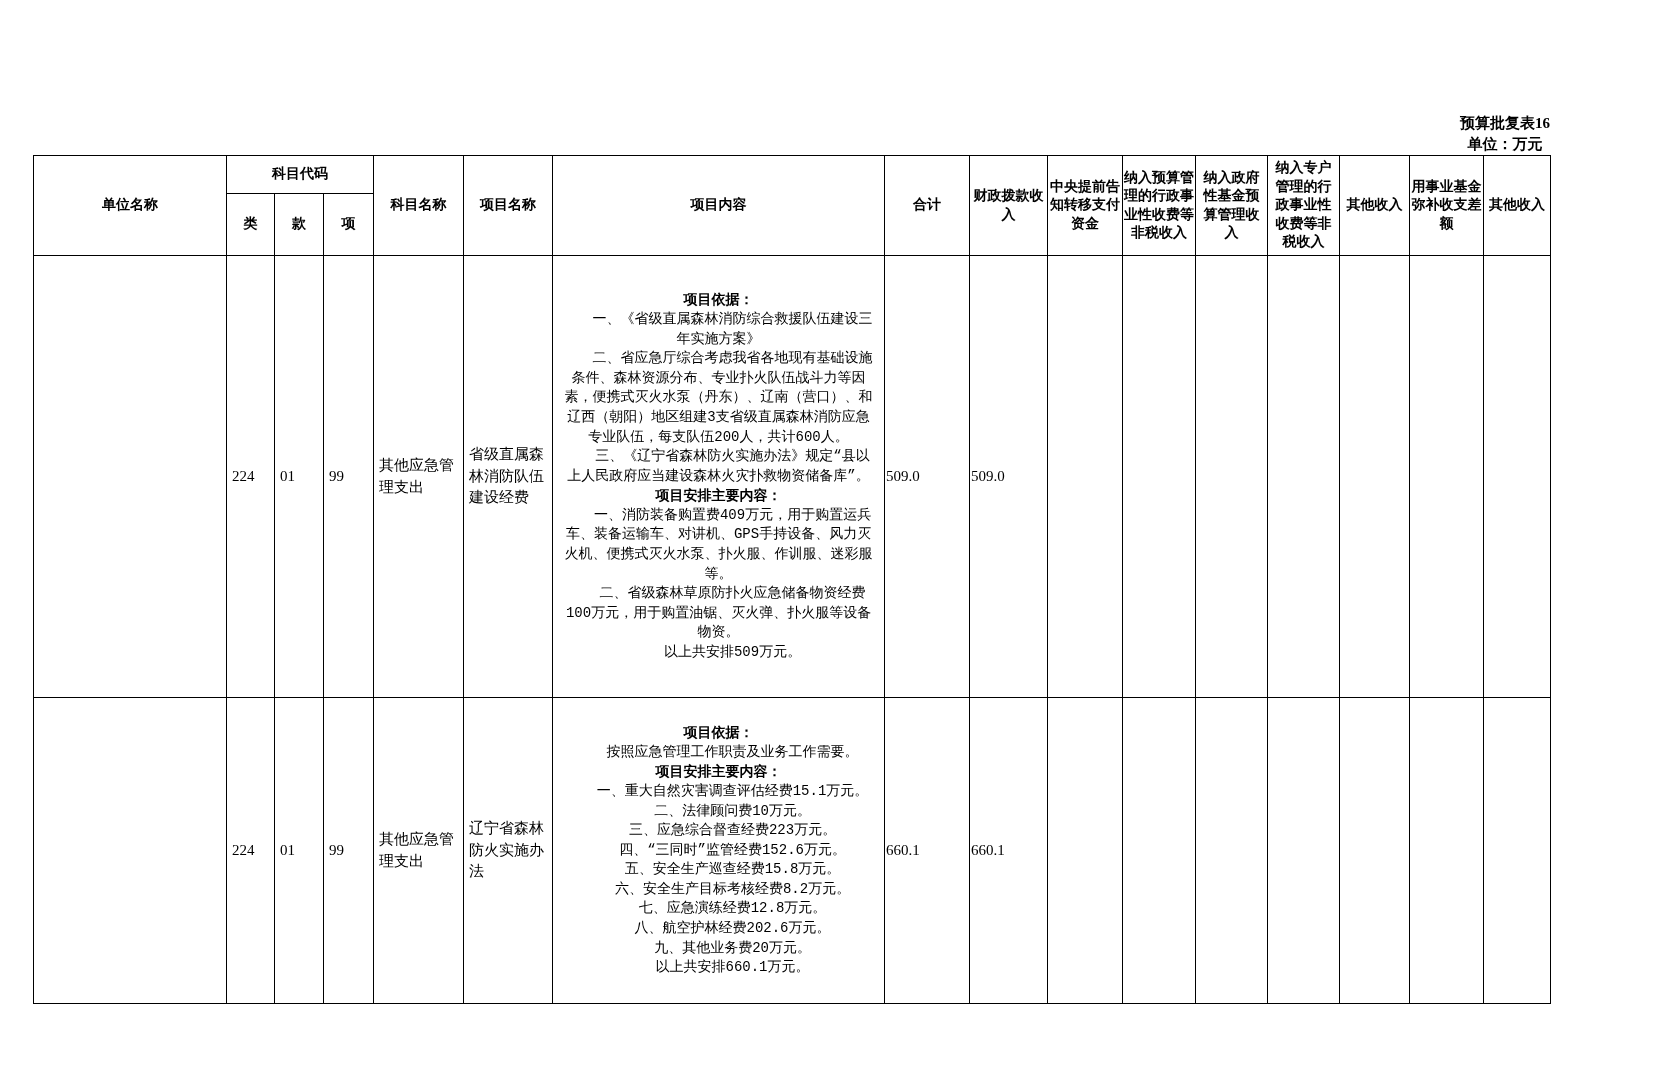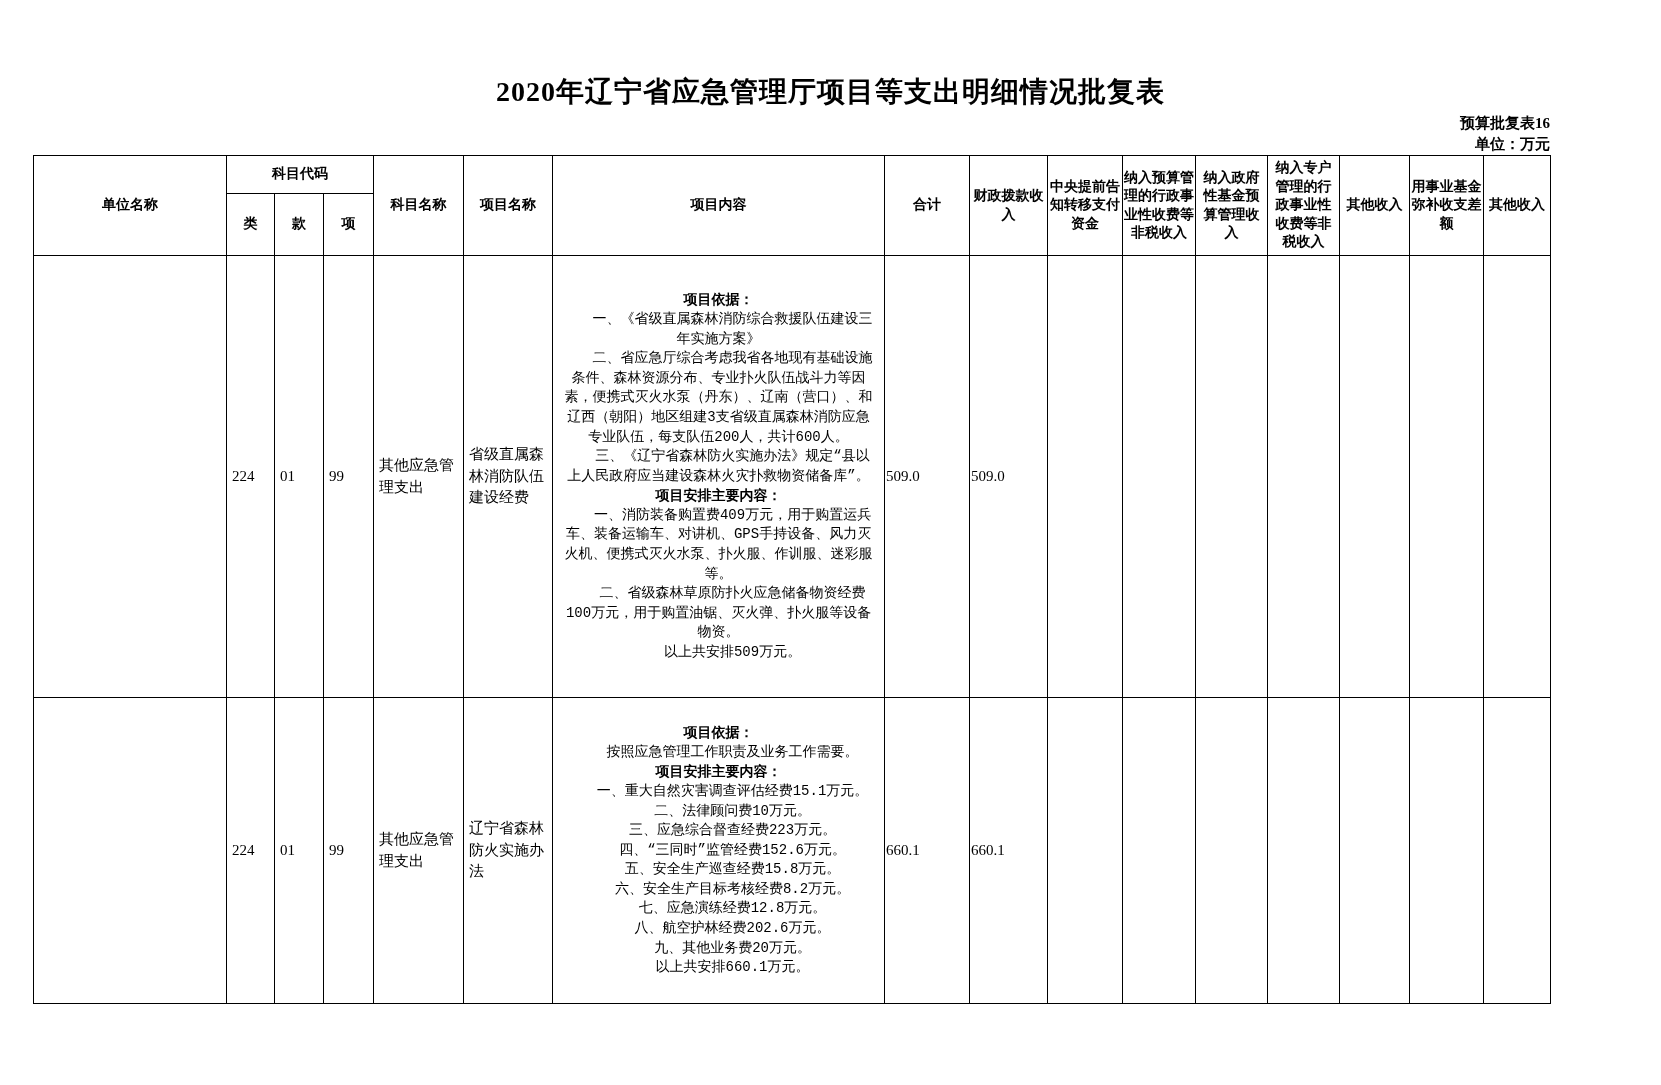--- a/index.html
+++ b/index.html
@@ -10,21 +10,21 @@
     color: #000;
   }
   .page { position: relative; width: 1661px; height: 1085px; overflow: hidden; background: #fff; }
 
   .title {
     position: absolute; top: 73px; left: 0; width: 100%;
     text-align: center; font-size: 28px; font-weight: bold; letter-spacing: 1px;
   }
   .meta {
     position: absolute; top: 113px; right: 111px;
-    text-align: right; font-size: 15px; font-weight: bold; line-height: 21px;
+    text-align: center; font-size: 15px; font-weight: bold; line-height: 21px;
   }
 
   table.budget-table {
     position: absolute; left: 33px; top: 155px; width: 1517px;
     border-collapse: collapse; table-layout: fixed;
   }
   th, td { border: 1px solid #000; overflow: hidden; }
   th {
     font-size: 14px; font-weight: bold; text-align: center;
     vertical-align: middle; line-height: 1.32; padding: 1px;
@@ -41,21 +41,20 @@
   td.c-content { padding: 4px 9px; vertical-align: middle; }
   td.c-content p { font-size: 14px; line-height: 1.4; margin: 0; text-align: center; }
   td.c-content p.b { font-weight: bold; }
   td.c-content p.ind { text-indent: 2em; font-family: Liberation Mono, monospace; }
 </style>
 </head>
 <body>
 
 <div class="page">
 
-  <div class="title">2020年辽宁省应急管理厅项目等支出明细情况批复表</div>
 
   <div class="meta">
     <div>预算批复表16</div>
     <div>单位：万元</div>
   </div>
 
   <table class="budget-table">
     <colgroup>
       <col style="width:193px">
         <col style="width:48px">

